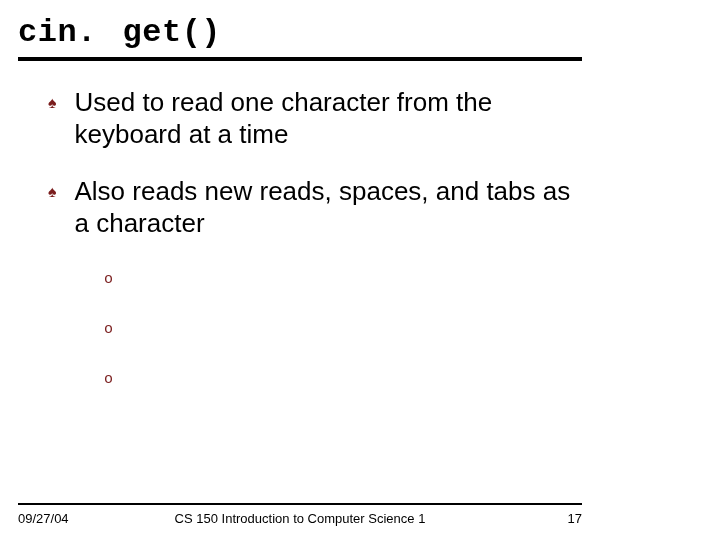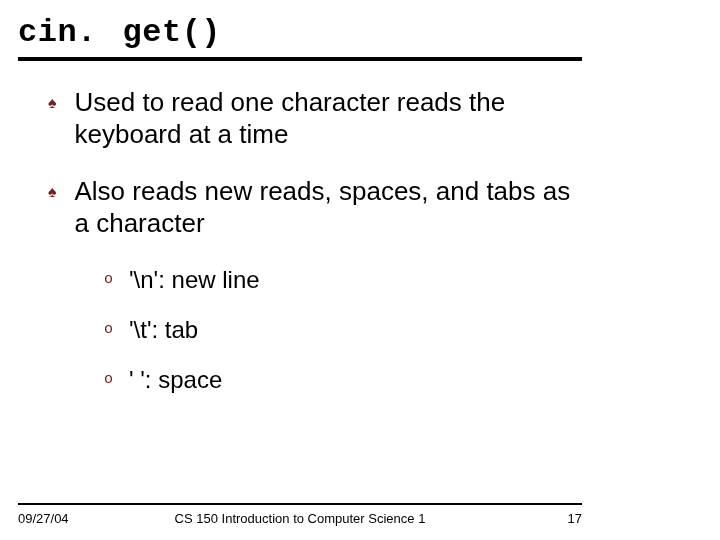--- a/index.html
+++ b/index.html
@@ -105,40 +105,37 @@
 
 <div class="slide">
 
   <div class="title">cin. get()</div>
   <hr class="title-rule">
 
   <div class="content">
 
     <div class="bullet-row">
       <span class="spade">♠</span>
-      <span class="bullet-text">Used to read one character reads the keyboard at a time</span>
+      <span class="bullet-text">Used to read one character from the keyboard at a time</span>
     </div>
 
     <div class="bullet-row">
       <span class="spade">♠</span>
       <span class="bullet-text">Also reads new reads, spaces, and tabs as a character</span>
     </div>
 
     <div class="sublist">
       <div class="sub-row">
         <span class="sub-marker">o</span>
-        <span class="sub-text">'\n': new line</span>
       </div>
       <div class="sub-row">
         <span class="sub-marker">o</span>
-        <span class="sub-text">'\t': tab</span>
       </div>
       <div class="sub-row">
         <span class="sub-marker">o</span>
-        <span class="sub-text">' ': space</span>
       </div>
     </div>
 
   </div>
 
   <div class="footer">
     <hr class="footer-rule">
     <div class="footer-row">
       <span class="footer-date">09/27/04</span>
       <span class="footer-course">CS 150 Introduction to Computer Science 1</span>

